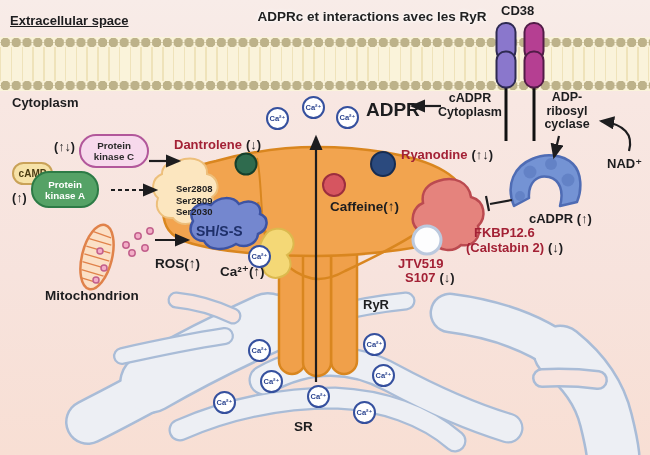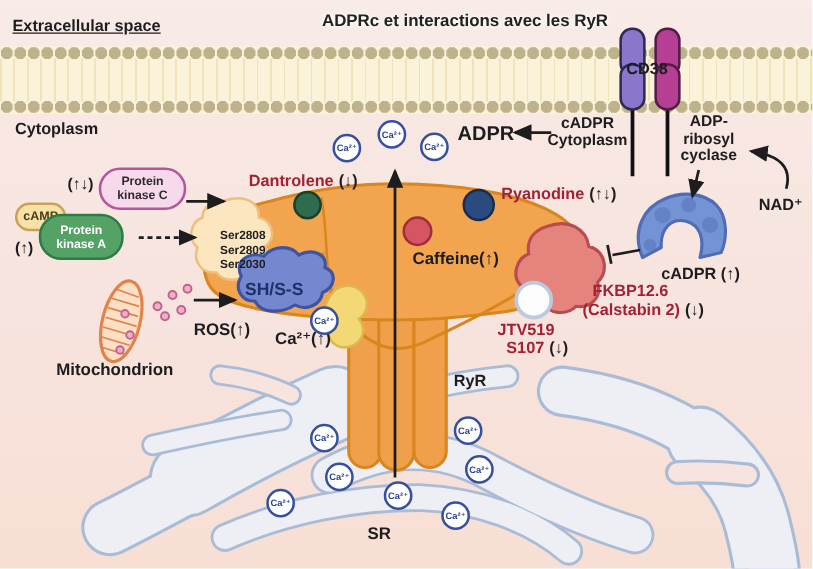--- a/index.html
+++ b/index.html
@@ -168,37 +168,37 @@
       <path d="M 559 136 L 554 157" marker-end="url(#ah)"></path>
       <path d="M 629 151 Q 636 126 601 121" marker-end="url(#ah)"></path>
       <path d="M 512 200 L 490 204"></path>
       <path d="M 486 196 L 489 211"></path>
     </g>
   </svg>
 
   <div id="title" class="abs z3">ADPRc et interactions avec les RyR</div>
   <div class="lbl z3" style="left:10px;top:13px;font-size:13px;text-decoration:underline;">Extracellular space</div>
   <div class="lbl z3" style="left:12px;top:95px;font-size:13px;">Cytoplasm</div>
-  <div class="lbl z3" style="left:501px;top:3px;font-size:13px;margin-top:44px;">CD38</div>
+  <div class="lbl z3" style="left:501px;top:3px;font-size:13px;">CD38</div>
 
   <div class="lbl z3" style="left:428px;top:91px;width:84px;text-align:center;font-size:12.5px;line-height:14px;">
     <div>cADPR</div>
     <div>Cytoplasm</div>
   </div>
   <div class="lbl z3" style="left:526px;top:91px;width:82px;text-align:center;font-size:12.5px;line-height:13.5px;">
     <div>ADP-</div>
     <div>ribosyl</div>
     <div>cyclase</div>
   </div>
 
-  <div class="lbl z3" style="left:366px;top:99px;font-size:16px;">ADPR</div>
+  <div class="lbl z3" style="left:366px;top:99px;font-size:19px;">ADPR</div>
   <div class="lbl z3" style="left:607px;top:156px;font-size:13px;">NAD⁺</div>
   <div class="lbl z3" style="left:529px;top:211px;font-size:13px;">cADPR (↑)</div>
 
-  <div class="lbl row z3" style="left:199px;top:137px;font-size:13px;">
+  <div class="lbl row z3" style="left:174px;top:137px;font-size:13px;">
     <span class="red">Dantrolene</span>
     <span>(↓)</span>
   </div>
   <div class="lbl row z3" style="left:401px;top:147px;font-size:13px;">
     <span class="red">Ryanodine</span>
     <span>(↑↓)</span>
   </div>
   <div class="lbl z3" style="left:330px;top:199px;font-size:13.5px;">Caffeine(↑)</div>
 
   <div class="lbl red z3" style="left:474px;top:225px;font-size:13px;">FKBP12.6</div>

